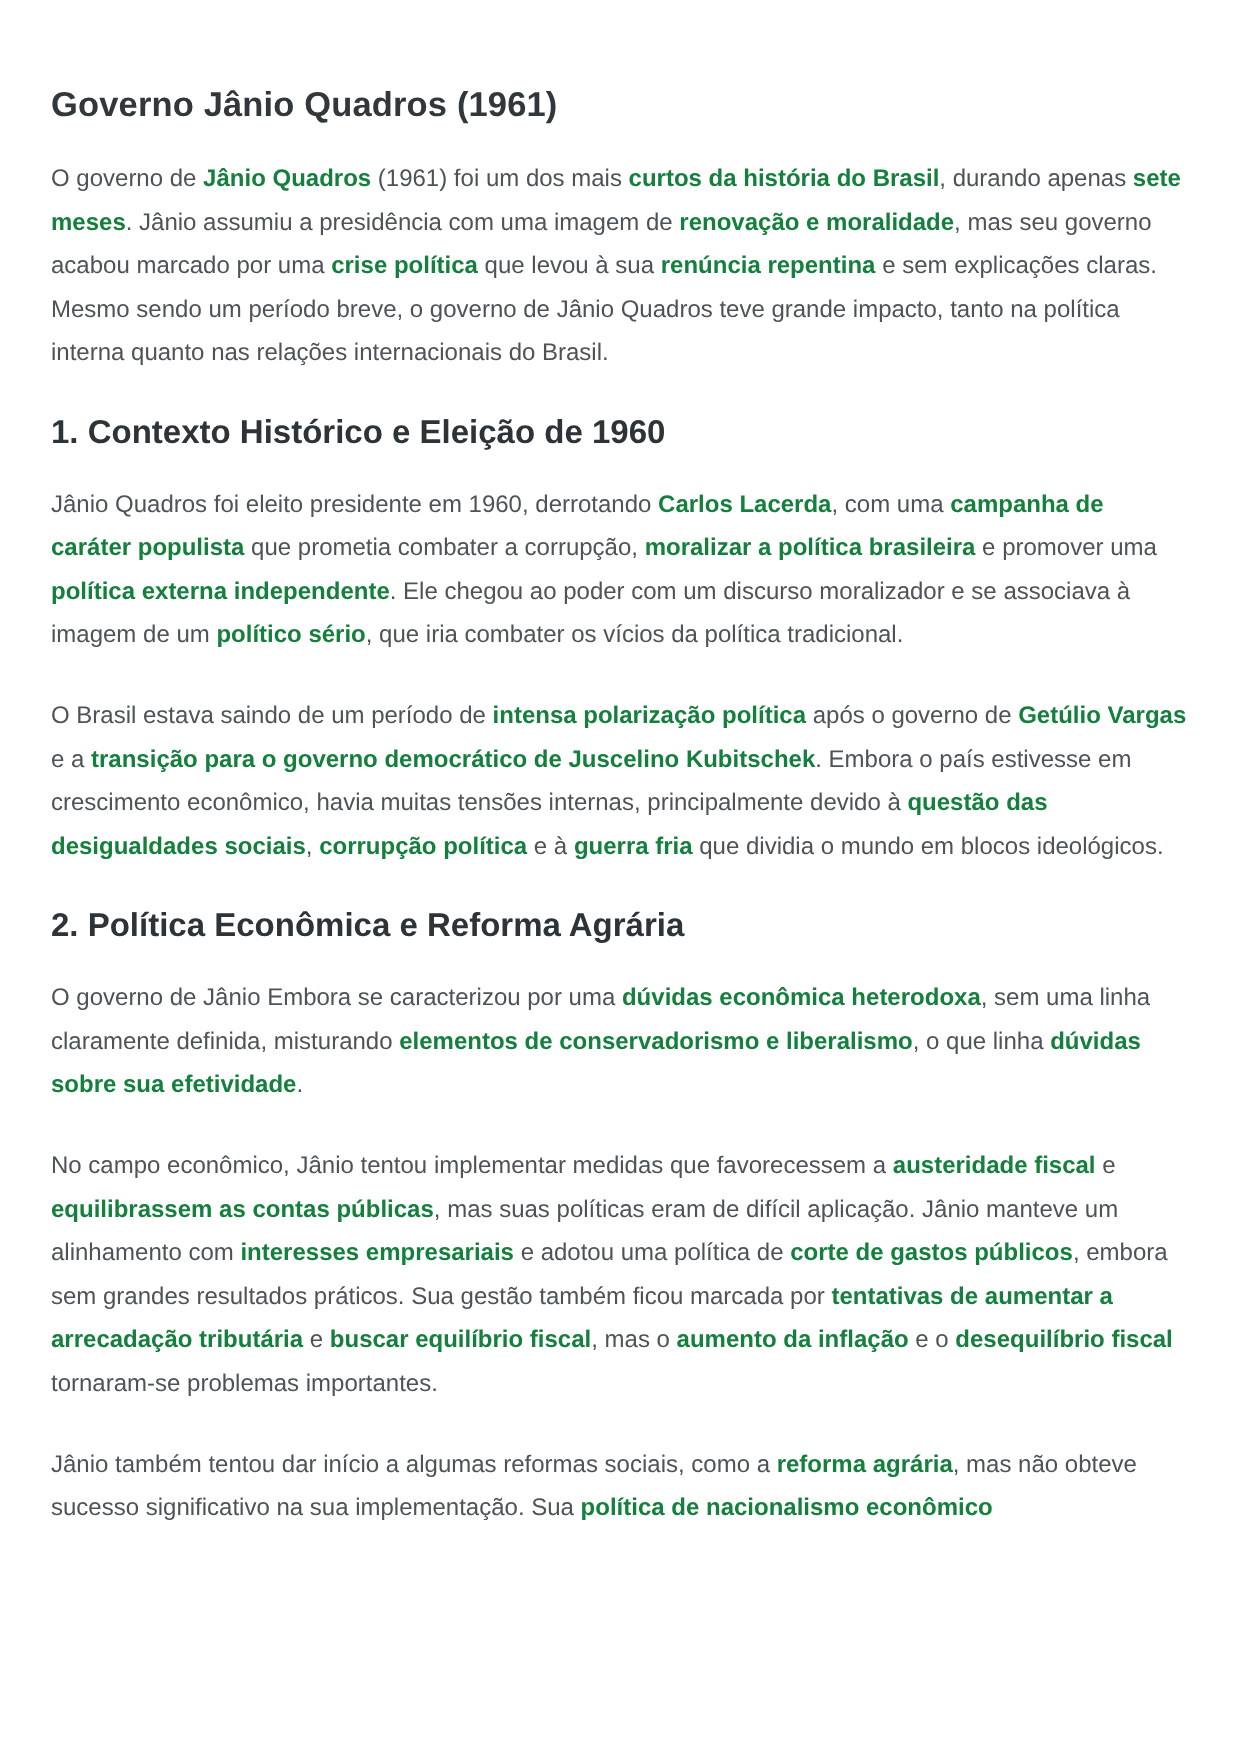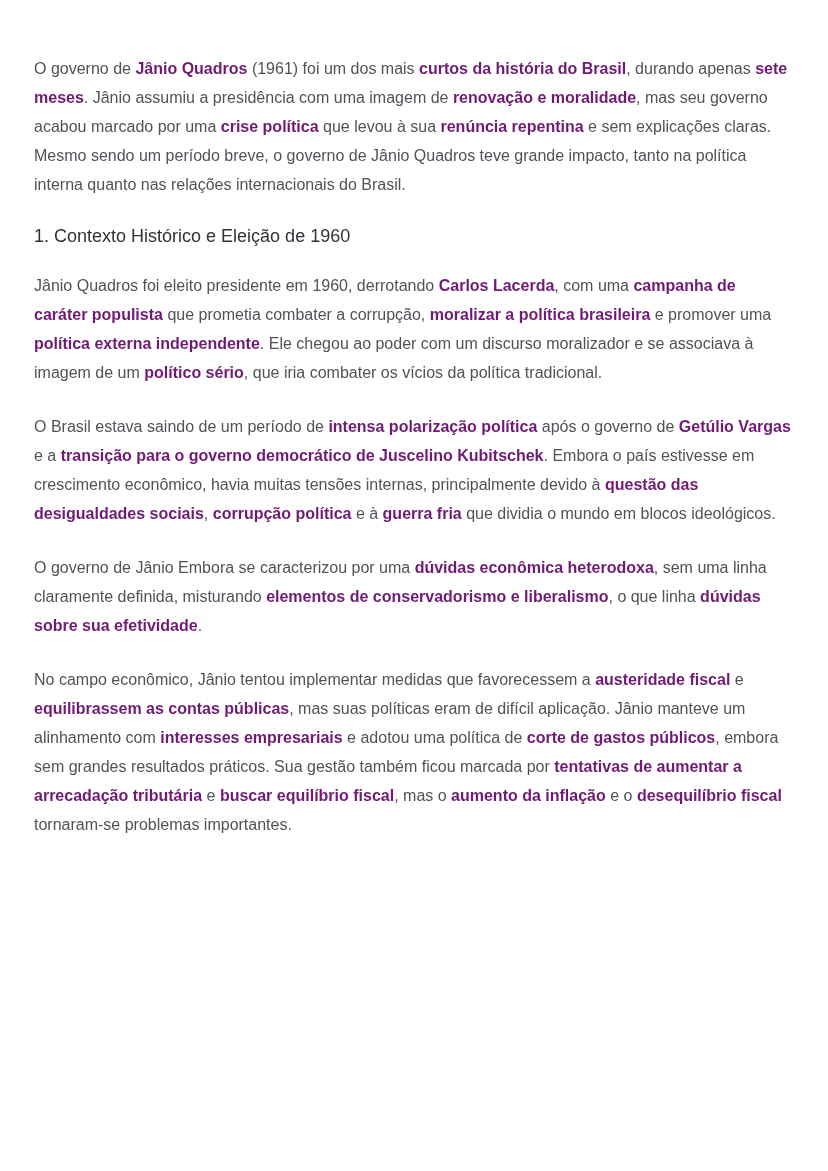--- a/index.html
+++ b/index.html
@@ -27,37 +27,40 @@
     letter-spacing: 0.1px;
   }
   .paragraph {
     font-size: 16px;
     line-height: 29px;
     color: #4e5358;
     margin: 0 0 25px 0;
   }
   .paragraph strong {
     font-weight: 700;
-    color: #701a75;
+    color: #15803d;
   }
   .section-heading {
-    font-size: 18px;
+    font-size: 22px;
     line-height: 25px;
-    font-weight: 400;
+    font-weight: 700;
     color: #2e3338;
     margin: 20px 0 22px 0;
   }
 </style>
 </head>
 <body>
 
 <main class="doc">
   <article>
+    <h1 class="doc-title">Governo Jânio Quadros (1961)</h1>
     <div>
         <p class="paragraph"><span>O governo de </span><strong>Jânio Quadros</strong><span> (1961) foi um dos mais </span><strong>curtos da história do Brasil</strong><span>, durando apenas </span><strong>sete meses</strong><span>. Jânio assumiu a presidência com uma imagem de </span><strong>renovação e moralidade</strong><span>, mas seu governo acabou marcado por uma </span><strong>crise política</strong><span> que levou à sua </span><strong>renúncia repentina</strong><span> e sem explicações claras. Mesmo sendo um período breve, o governo de Jânio Quadros teve grande impacto, tanto na política interna quanto nas relações internacionais do Brasil.</span></p>
         <h3 class="section-heading">1. Contexto Histórico e Eleição de 1960</h3>
         <p class="paragraph"><span>Jânio Quadros foi eleito presidente em 1960, derrotando </span><strong>Carlos Lacerda</strong><span>, com uma </span><strong>campanha de caráter populista</strong><span> que prometia combater a corrupção, </span><strong>moralizar a política brasileira</strong><span> e promover uma </span><strong>política externa independente</strong><span>. Ele chegou ao poder com um discurso moralizador e se associava à imagem de um </span><strong>político sério</strong><span>, que iria combater os vícios da política tradicional.</span></p>
         <p class="paragraph"><span>O Brasil estava saindo de um período de </span><strong>intensa polarização política</strong><span> após o governo de </span><strong>Getúlio Vargas</strong><span> e a </span><strong>transição para o governo democrático de Juscelino Kubitschek</strong><span>. Embora o país estivesse em crescimento econômico, havia muitas tensões internas, principalmente devido à </span><strong>questão das desigualdades sociais</strong><span>, </span><strong>corrupção política</strong><span> e à </span><strong>guerra fria</strong><span> que dividia o mundo em blocos ideológicos.</span></p>
+        <h3 class="section-heading">2. Política Econômica e Reforma Agrária</h3>
         <p class="paragraph"><span>O governo de Jânio Embora se caracterizou por uma </span><strong>dúvidas econômica heterodoxa</strong><span>, sem uma linha claramente definida, misturando </span><strong>elementos de conservadorismo e liberalismo</strong><span>, o que linha </span><strong>dúvidas sobre sua efetividade</strong><span>.</span></p>
         <p class="paragraph"><span>No campo econômico, Jânio tentou implementar medidas que favorecessem a </span><strong>austeridade fiscal</strong><span> e </span><strong>equilibrassem as contas públicas</strong><span>, mas suas políticas eram de difícil aplicação. Jânio manteve um alinhamento com </span><strong>interesses empresariais</strong><span> e adotou uma política de </span><strong>corte de gastos públicos</strong><span>, embora sem grandes resultados práticos. Sua gestão também ficou marcada por </span><strong>tentativas de aumentar a arrecadação tributária</strong><span> e </span><strong>buscar equilíbrio fiscal</strong><span>, mas o </span><strong>aumento da inflação</strong><span> e o </span><strong>desequilíbrio fiscal</strong><span> tornaram-se problemas importantes.</span></p>
+        <p class="paragraph"><span>Jânio também tentou dar início a algumas reformas sociais, como a </span><strong>reforma agrária</strong><span>, mas não obteve sucesso significativo na sua implementação. Sua </span><strong>política de nacionalismo econômico</strong></p>
       </div>
   </article>
 </main>
 
 </body></html>

